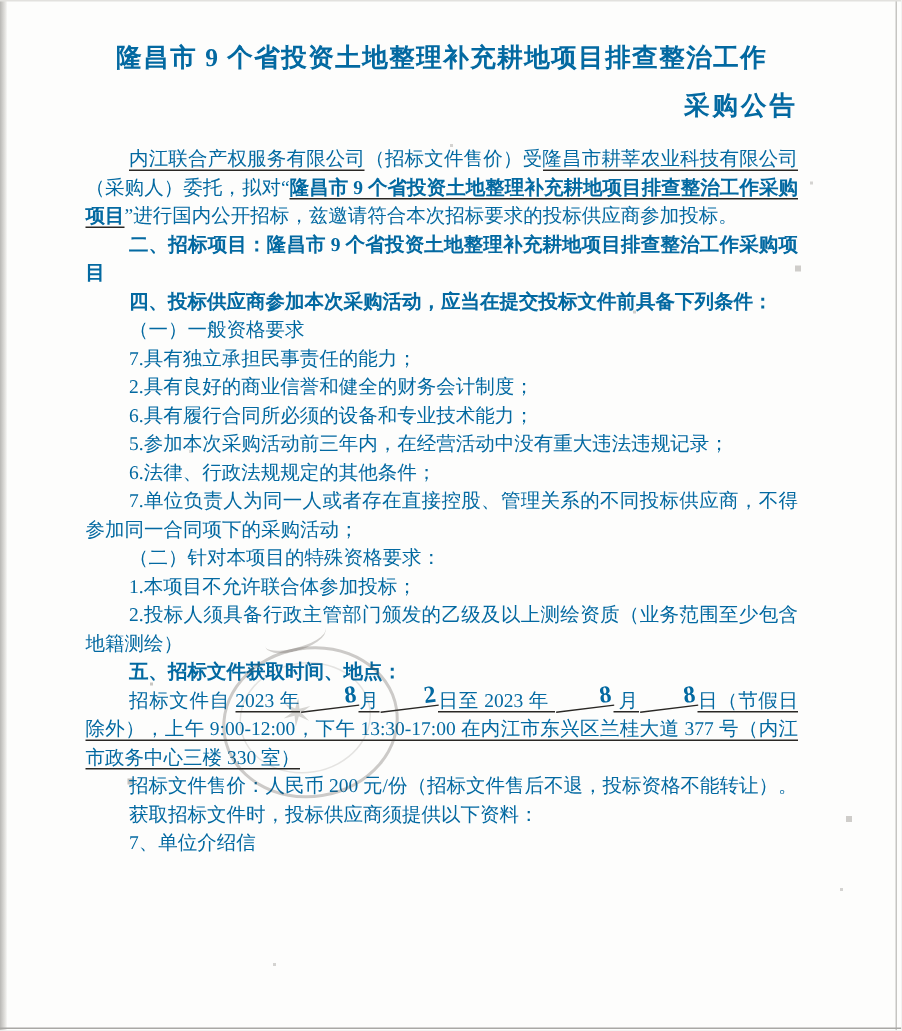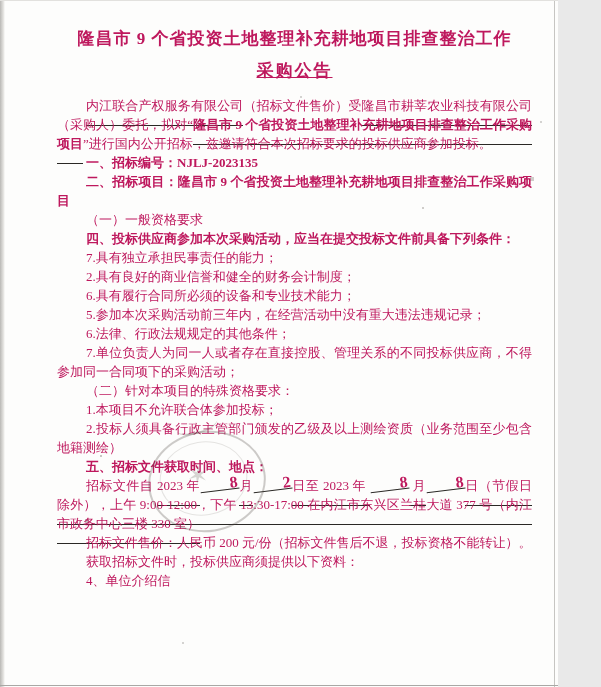--- a/index.html
+++ b/index.html
@@ -1,22 +1,22 @@
 <!DOCTYPE html>
 <html><head>
 <meta charset="utf-8">
 <style>
   html,body{margin:0;padding:0;background:#e9e9e9;}
   .page{
     position:relative;
-    width:558px;height:687px;
+    width:601px;height:687px;
     background:#fdfdfc;
     overflow:hidden;
     font-family:"Liberation Serif", serif;
-    color:#be185d;
+    color:#0369a1;
     box-sizing:border-box;
   }
   
   .edge-left{position:absolute;left:0;top:0;width:5px;height:100%;
     background:linear-gradient(to right,#b9b8b5,#e6e5e2 70%,rgba(255,255,255,0));}
   .edge-right{position:absolute;right:3px;top:0;width:1px;height:100%;background:#c6c5c2;}
   .edge-bottom{position:absolute;left:0;bottom:1px;width:100%;height:1px;background:#a9a8a5;}
   .edge-top{position:absolute;left:0;top:0;width:100%;height:1px;background:#e2e1de;}
   .speckles{position:absolute;left:0;top:0;width:2px;height:2px;background:transparent;
     box-shadow:86px 520px 0 1px rgba(120,115,108,.45),
@@ -37,62 +37,61 @@
     font-size:26px;color:rgba(78,72,63,.22);transform:rotate(14deg);}
   .seal::after{content:"";position:absolute;left:10px;top:8px;width:86px;height:72px;
     border:1px solid rgba(78,72,63,.14);border-radius:50%;}
   .scribble{position:absolute;left:176px;top:416px;width:42px;height:16px;
     border-bottom:2px solid rgba(78,72,63,.25);border-radius:0 0 60% 40%;
     transform:rotate(-12deg);pointer-events:none;}
 
   .content{position:absolute;left:57px;top:26px;width:475px;}
   .doc-title{font-size:17px;font-weight:700;text-align:center;line-height:26px;margin:0;
     letter-spacing:1px;}
-  .doc-subtitle{font-size:17px;font-weight:700;text-align:center;line-height:26px;
-    margin:6px 0 0 0;letter-spacing:2px;text-decoration:underline;}
+  .doc-subtitle{font-size:17px;font-weight:700;text-align:right;line-height:26px;
+    margin:6px 0 0 0;letter-spacing:2px;}
   .body-text{margin-top:12px;}
   .para{margin:0;font-size:13px;line-height:19px;text-indent:29px;
     text-align:justify;}
   .para.bold{font-weight:700;}
   .para .b{font-weight:700;}
-  .para .u{border-bottom:1px solid #2a2825;padding-bottom:12px;}
+  .para .u{border-bottom:1px solid #2a2825;padding-bottom:0px;}
   .para .hand{display:inline-block;font-size:16px;font-weight:700;line-height:12px;
     transform:rotate(-7deg) translateY(-1px);padding:0 1px;}
 </style>
 </head>
 <body>
 
 <div class="page">
   <div class="edge-left"></div>
   <div class="edge-right"></div>
   <div class="edge-bottom"></div>
   <div class="edge-top"></div>
   <div class="speckles"></div>
 
   <div class="content">
     <h1 class="doc-title">隆昌市 9 个省投资土地整理补充耕地项目排查整治工作</h1>
     <h2 class="doc-subtitle">采购公告</h2>
     <div class="body-text">
         <p class="para"><span class="u">内江联合产权服务有限公司</span><span>（招标文件售价）受</span><span class="u">隆昌市耕莘农业科技有限公司</span><span>（采购人）委托，拟对“</span><span class="b u">隆昌市 9 个省投资土地整理补充耕地项目排查整治工作采购项目</span><span>”进行国内公开招标，兹邀请符合本次招标要求的投标供应商参加投标。</span></p>
-        <p class="para bold"><span>一、招标编号：</span><span>NJLJ-2023135</span></p>
         <p class="para bold"><span>二、招标项目：隆昌市 9 个省投资土地整理补充耕地项目排查整治工作采购项目</span></p>
+        <p class="para bold"><span>四、投标供应商参加本次采购活动，应当在提交投标文件前具备下列条件：</span></p>
         <p class="para"><span>（一）一般资格要求</span></p>
-        <p class="para bold"><span>四、投标供应商参加本次采购活动，应当在提交投标文件前具备下列条件：</span></p>
         <p class="para"><span>7.具有独立承担民事责任的能力；</span></p>
         <p class="para"><span>2.具有良好的商业信誉和健全的财务会计制度；</span></p>
         <p class="para"><span>6.具有履行合同所必须的设备和专业技术能力；</span></p>
         <p class="para"><span>5.参加本次采购活动前三年内，在经营活动中没有重大违法违规记录；</span></p>
         <p class="para"><span>6.法律、行政法规规定的其他条件；</span></p>
         <p class="para"><span>7.单位负责人为同一人或者存在直接控股、管理关系的不同投标供应商，不得参加同一合同项下的采购活动；</span></p>
         <p class="para"><span>（二）针对本项目的特殊资格要求：</span></p>
         <p class="para"><span>1.本项目不允许联合体参加投标；</span></p>
         <p class="para"><span>2.投标人须具备行政主管部门颁发的乙级及以上测绘资质（业务范围至少包含地籍测绘）</span></p>
         <p class="para bold"><span>五、招标文件获取时间、地点：</span></p>
         <p class="para"><span>招标文件自 </span><span class="u">2023 年</span><span class="u hand">8</span><span class="u">月</span><span class="u hand">2</span><span class="u">日至 2023 年 </span><span class="u hand">8</span><span class="u"> 月</span><span class="u hand">8</span><span class="u">日（节假日除外），上午 9:00-12:00，下午 13:30-17:00 在内江市东兴区兰桂大道 377 号（内江市政务中心三楼 330 室）</span></p>
         <p class="para"><span>招标文件售价：人民币 200 元/份（招标文件售后不退，投标资格不能转让）。</span></p>
         <p class="para"><span>获取招标文件时，投标供应商须提供以下资料：</span></p>
-        <p class="para"><span>4、单位介绍信</span></p>
+        <p class="para"><span>7、单位介绍信</span></p>
       </div>
   </div>
 
   <div class="scribble"></div>
   <div class="seal"></div>
 </div>
 
 </body></html>

